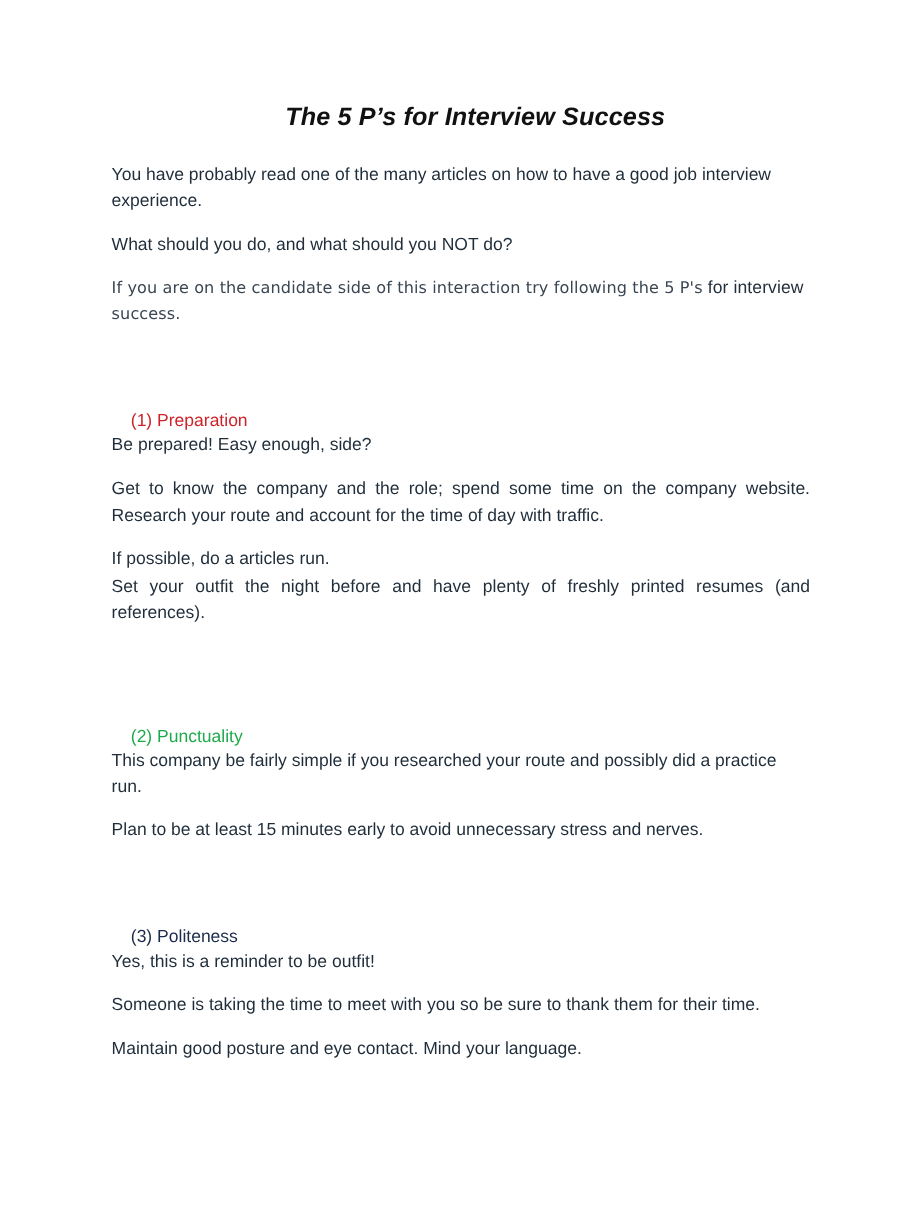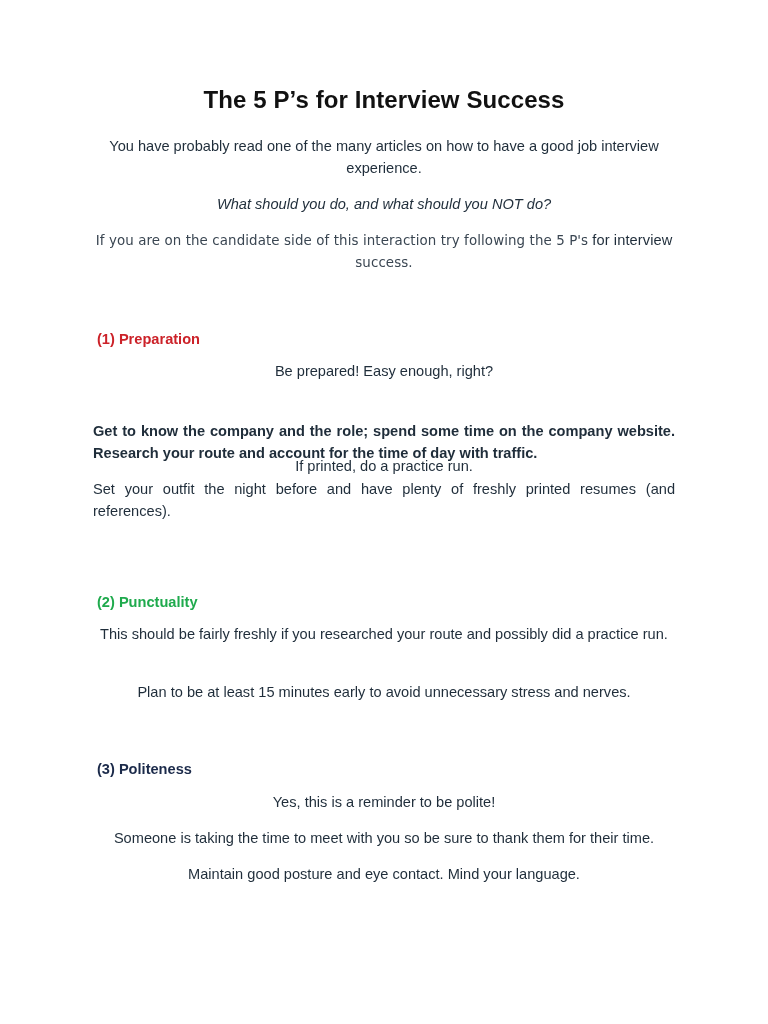--- a/index.html
+++ b/index.html
@@ -16,87 +16,87 @@
       color: #1f2d3a;
     }
     .page {
       position: absolute;
       left: 93px;
       top: 0;
       width: 582px;
     }
     .title {
       position: absolute;
-      left: 0;
+      left: 12px;
       top: 86px;
       width: 582px;
       text-align: center;
-      font-size: 24px;
+      font-size: 21px;
       font-weight: bold;
       color: #111111;
       letter-spacing: 0.1px;
       margin: 0;
+      font-style: italic;
     }
     .p {
       position: absolute;
       left: 0;
       width: 582px;
       font-size: 14.6px;
       line-height: 22px;
       margin: 0;
       color: #1f2d3a;
-      text-align: center;
     }
     .justify { text-align: justify; text-align-last: left; }
     .light {
       font-family: "DejaVu Sans", sans-serif;
       font-size: 13.4px;
       color: #3a4652;
       letter-spacing: 0.1px;
     }
     .light .tail {
       font-family: "Liberation Sans", sans-serif;
       font-size: 14.6px;
       color: #1f2d3a;
     }
     .heading {
       position: absolute;
       left: 0;
       font-size: 14.6px;
-      font-weight: bold;
+      font-weight: normal;
       line-height: 22px;
-      margin: 4px;
+      margin: 16px;
     }
   </style>
 </head>
 <body>
 
 <div class="page">
   <h1 class="title">The 5 P’s for Interview Success</h1>
 
   <p class="p" style="top:135px;">You have probably read one of the many articles on how to have a good job interview experience.</p>
-  <p class="p" style="top:193px;font-style:italic;">What should you do, and what should you NOT do?</p>
+  <p class="p" style="top:193px;">What should you do, and what should you NOT do?</p>
   <p class="p light" style="top:229px;">
     <span>If you are on the candidate side of this interaction try following the 5 P's</span><span class="tail"> for interview</span><br>
     <span>success.</span>
   </p>
 
   <div>
     <h2 class="heading" style="top:324px; color:#cc2229;">(1) Preparation</h2>
-    <p class="p" style="top:360px;">Be prepared! Easy enough, right?</p>
-    <p class="p justify" style="top:420px;font-weight:bold;">Get to know the company and the role; spend some time on the company website. Research your route and account for the time of day with traffic.</p>
-    <p class="p" style="top:455px;">If printed, do a practice run.</p>
+    <p class="p" style="top:360px;">Be prepared! Easy enough, side?</p>
+    <p class="p justify" style="top:397px;">Get to know the company and the role; spend some time on the company website. Research your route and account for the time of day with traffic.</p>
+    <p class="p" style="top:455px;">If possible, do a articles run.</p>
     <p class="p justify" style="top:478px;">Set your outfit the night before and have plenty of freshly printed resumes (and references).</p>
   </div>
 
   <div>
     <h2 class="heading" style="top:587px; color:#1faa4d;text-align:right;">(2) Punctuality</h2>
-    <p class="p" style="top:623px;">This should be fairly freshly if you researched your route and possibly did a practice run.</p>
+    <p class="p" style="top:623px;">This company be fairly simple if you researched your route and possibly did a practice run.</p>
     <p class="p" style="top:681px;">Plan to be at least 15 minutes early to avoid unnecessary stress and nerves.</p>
   </div>
 
   <div>
     <h2 class="heading" style="top:754px; color:#1b2a4a;">(3) Politeness</h2>
-    <p class="p" style="top:791px;">Yes, this is a reminder to be polite!</p>
+    <p class="p" style="top:791px;">Yes, this is a reminder to be outfit!</p>
     <p class="p" style="top:827px;">Someone is taking the time to meet with you so be sure to thank them for their time.</p>
     <p class="p" style="top:863px;">Maintain good posture and eye contact. Mind your language.</p>
   </div>
 </div>
 
 </body></html>

